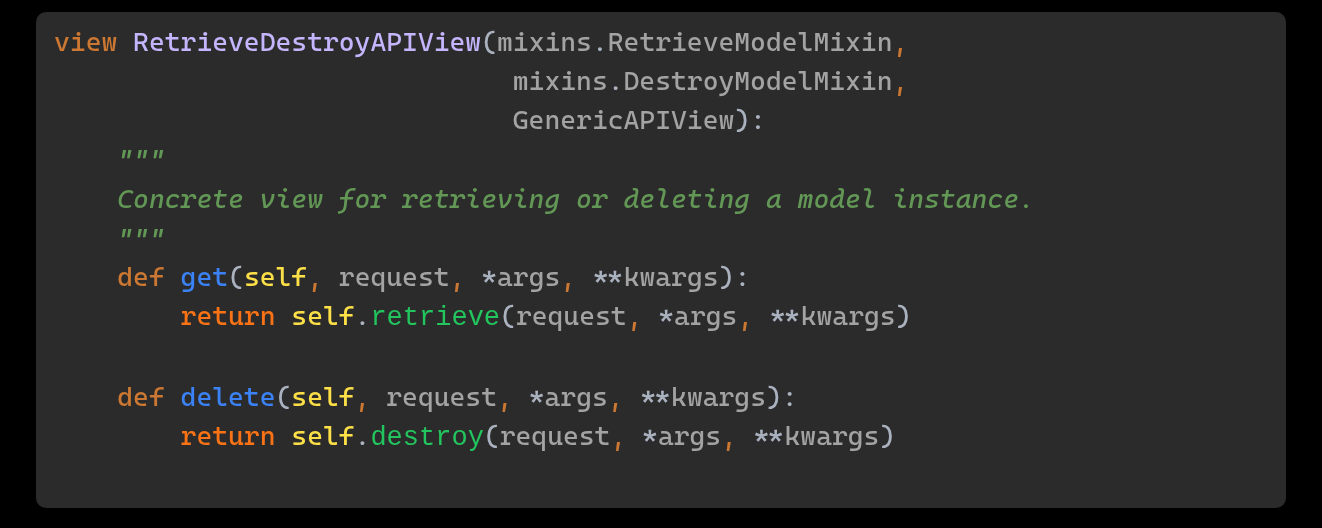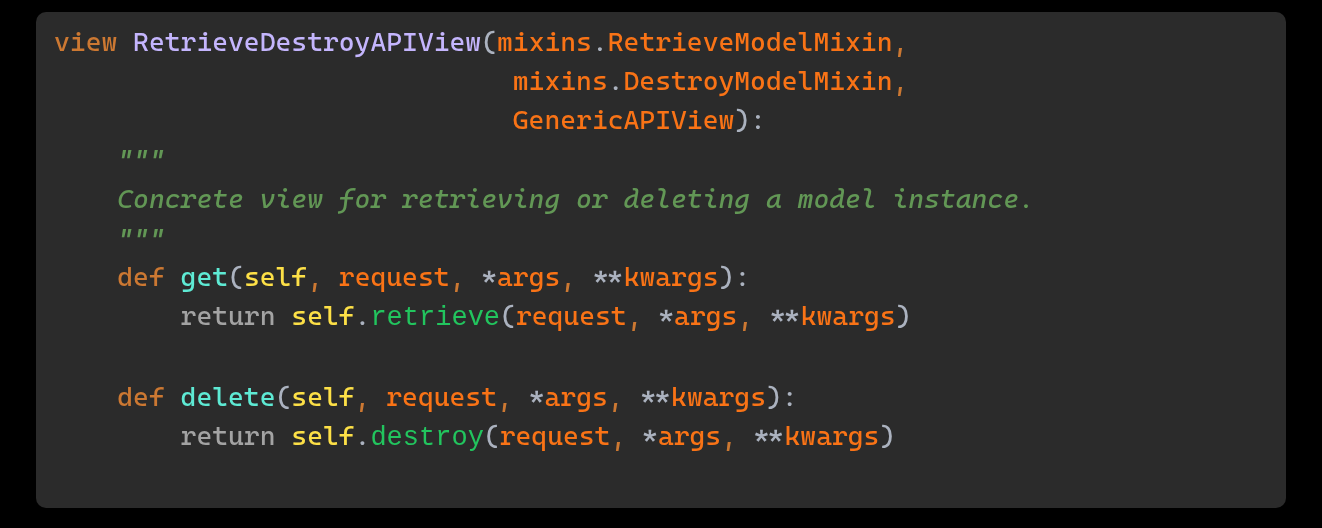--- a/index.html
+++ b/index.html
@@ -22,28 +22,28 @@
     }
     pre {
       font-family: inherit;
       font-size: inherit;
       white-space: pre;
       letter-spacing: 0;
     }
     .tok-class-kw { color: #cc7832; }
     .tok-classname { color: #c4b5fd; }
     .tok-paren { color: #abb2bf; }
-    .tok-arg { color: #f97316; }
+    .tok-arg { color: #a3a3a3; }
     .tok-comma { color: #cc7832; }
     .tok-colon { color: #abb2bf; }
     .tok-docstr { color: #629755; font-style: italic; }
     .tok-def { color: #cc7832; text-align: right; }
-    .tok-funcname { color: #5eead4; }
+    .tok-funcname { color: #3b82f6; }
     .tok-self { color: #fde047; }
-    .tok-return { color: #a3a3a3; }
+    .tok-return { color: #f97316; }
     .tok-star { color: #abb2bf; }
     .tok-dot { color: #abb2bf; }
     .tok-call { color: #22c55e; font-family: Liberation Mono, monospace; }
   </style>
 </head>
 <body>
 
 <div class="code-block">
 <pre><span class="tok-class-kw">view</span> <span class="tok-classname">RetrieveDestroyAPIView</span><span class="tok-paren">(</span><span class="tok-arg">mixins</span><span class="tok-dot">.</span><span class="tok-arg">RetrieveModelMixin</span><span class="tok-comma">,</span>
                              <span class="tok-arg">mixins</span><span class="tok-dot">.</span><span class="tok-arg">DestroyModelMixin</span><span class="tok-comma">,</span>

